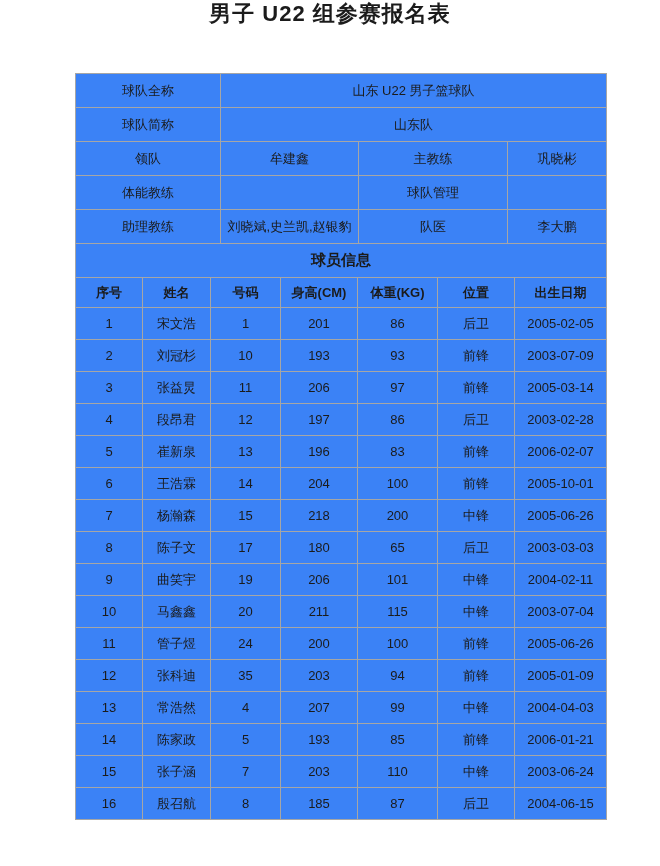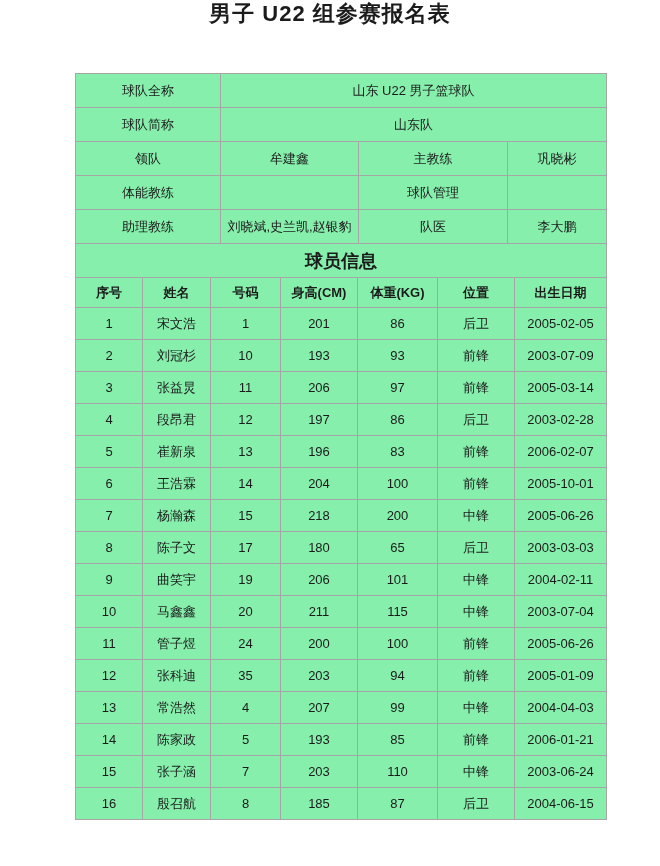--- a/index.html
+++ b/index.html
@@ -22,37 +22,37 @@
     font-size: 22px;
     font-weight: 700;
     letter-spacing: 1px;
     margin-bottom: 45px;
   }
   table {
     border-collapse: collapse;
     table-layout: fixed;
     margin-left: 75px;
     width: 531px;
-    background: #86efac;
+    background: #3b82f6;
   }
   td, th {
     border: 1px solid #a6a6a6;
     text-align: center;
     vertical-align: middle;
     font-size: 13px;
     font-weight: 400;
     padding: 0;
     overflow: hidden;
     white-space: nowrap;
   }
   .team-table td { height: 33px; }
   .section-cell {
     font-weight: 700;
     height: 29px;
-    font-size: 18px;
+    font-size: 15px;
   }
   .players-table { margin-top: -1px; }
   .players-table th { height: 29px; font-weight: 700; }
   .players-table td { height: 31px; }
 </style>
 </head>
 <body>
 
 <div class="page">
 

